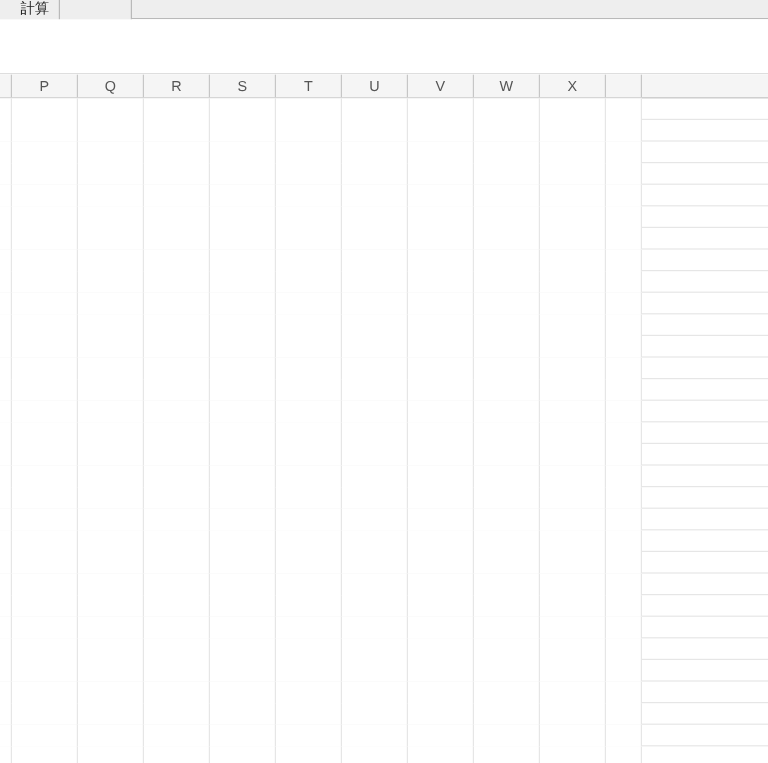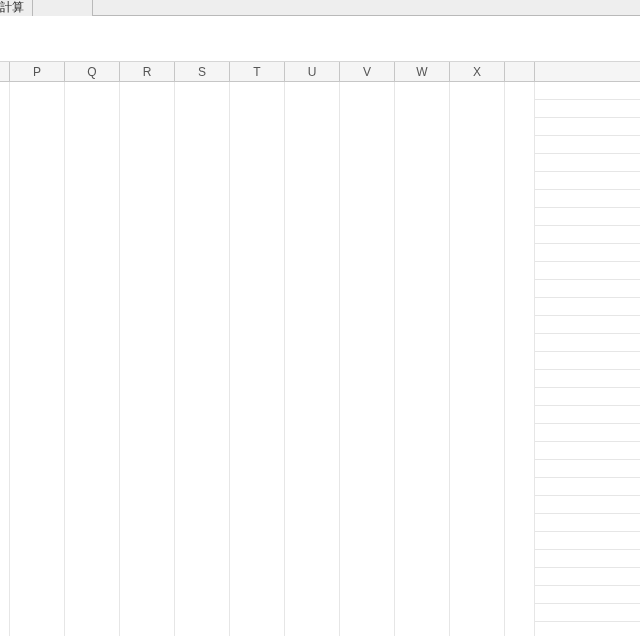--- a/index.html
+++ b/index.html
@@ -22,21 +22,21 @@
       height: 16px;
       border-right: 1px solid #b9b9b9;
       padding: 0 8px;
       display: flex;
       align-items: center;
       font-size: 12px;
       color: #222;
       background: #eeeeee;
     }
     .toolbar-tab.partial {
-      padding-left: 0;
+      padding-left: 17px;
       border-left: none;
     }
     .formula-zone {
       height: 46px;
       background: #ffffff;
       border-bottom: 1px solid #d6d6d6;
     }
     .grid-wrap {
       position: relative;
       height: calc(636px - 16px - 46px);

